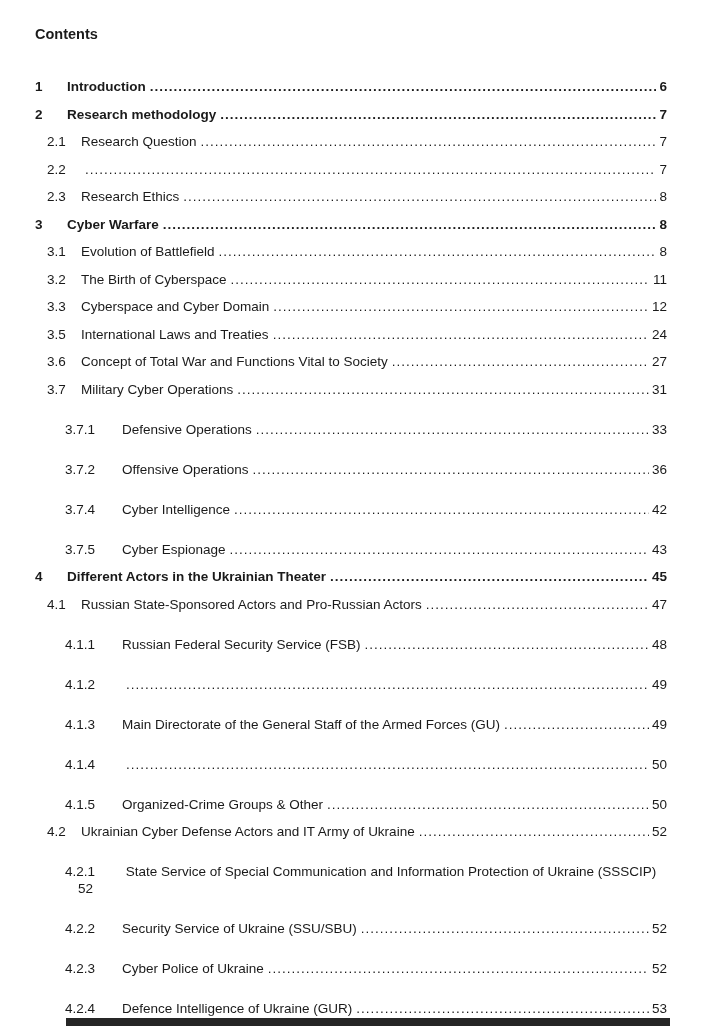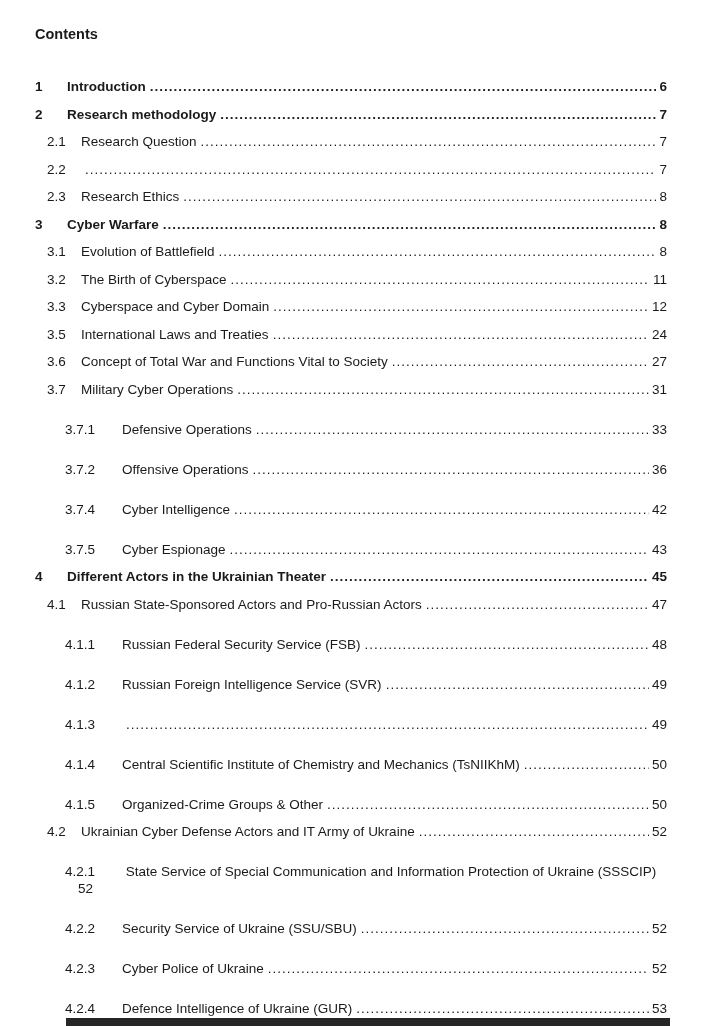--- a/index.html
+++ b/index.html
@@ -206,32 +206,31 @@
     <span class="toc-page">47</span>
   </div>
       <div class="toc-row level-3">
     <span class="toc-num">4.1.1</span>
     <span class="toc-title">Russian Federal Security Service (FSB)</span>
     <span class="toc-leader"></span>
     <span class="toc-page">48</span>
   </div>
       <div class="toc-row level-3">
     <span class="toc-num">4.1.2</span>
-    <span class="toc-title">Russian Foreign Intelligence Service (SVR)</span>
     <span class="toc-leader"></span>
     <span class="toc-page">49</span>
   </div>
       <div class="toc-row level-3">
     <span class="toc-num">4.1.3</span>
+    <span class="toc-title">Main Directorate of the General Staff of the Armed Forces (GU)</span>
     <span class="toc-leader"></span>
     <span class="toc-page">49</span>
   </div>
       <div class="toc-row level-3">
     <span class="toc-num">4.1.4</span>
-    <span class="toc-title">Central Scientific Institute of Chemistry and Mechanics (TsNIIKhM)</span>
     <span class="toc-leader"></span>
     <span class="toc-page">50</span>
   </div>
       <div class="toc-row level-3">
     <span class="toc-num">4.1.5</span>
     <span class="toc-title">Organized-Crime Groups &amp; Other</span>
     <span class="toc-leader"></span>
     <span class="toc-page">50</span>
   </div>
       <div class="toc-row level-2">

